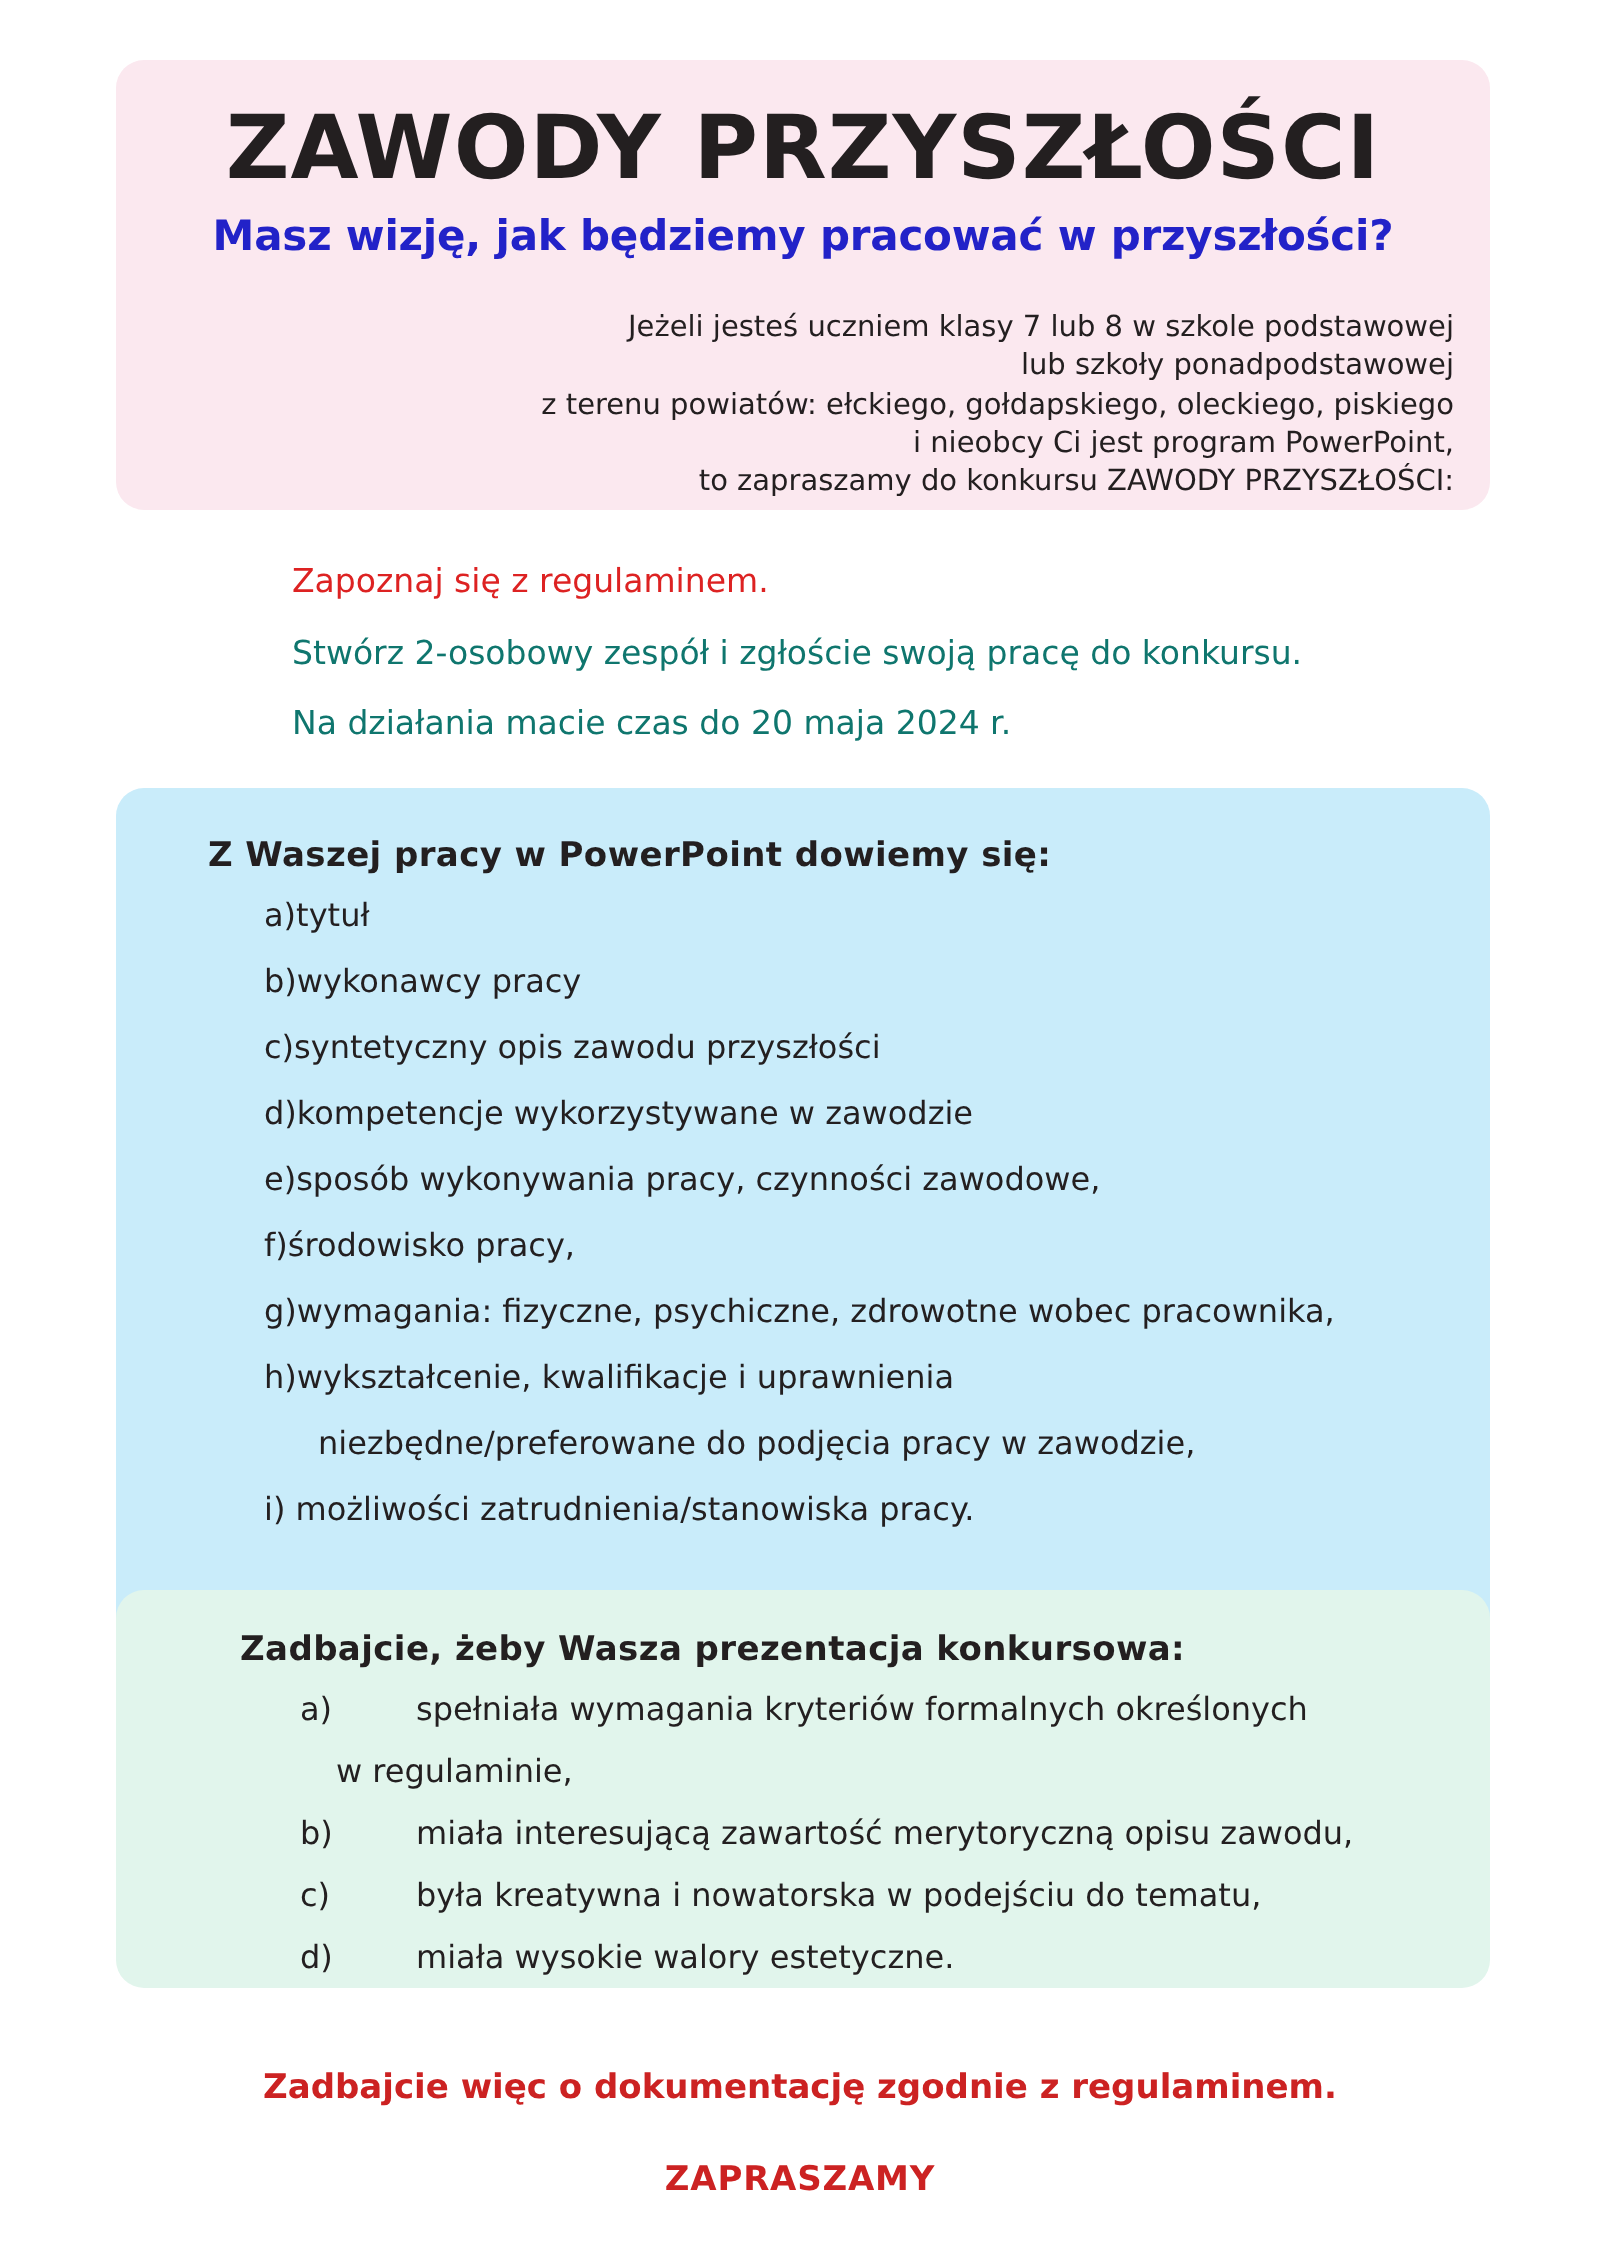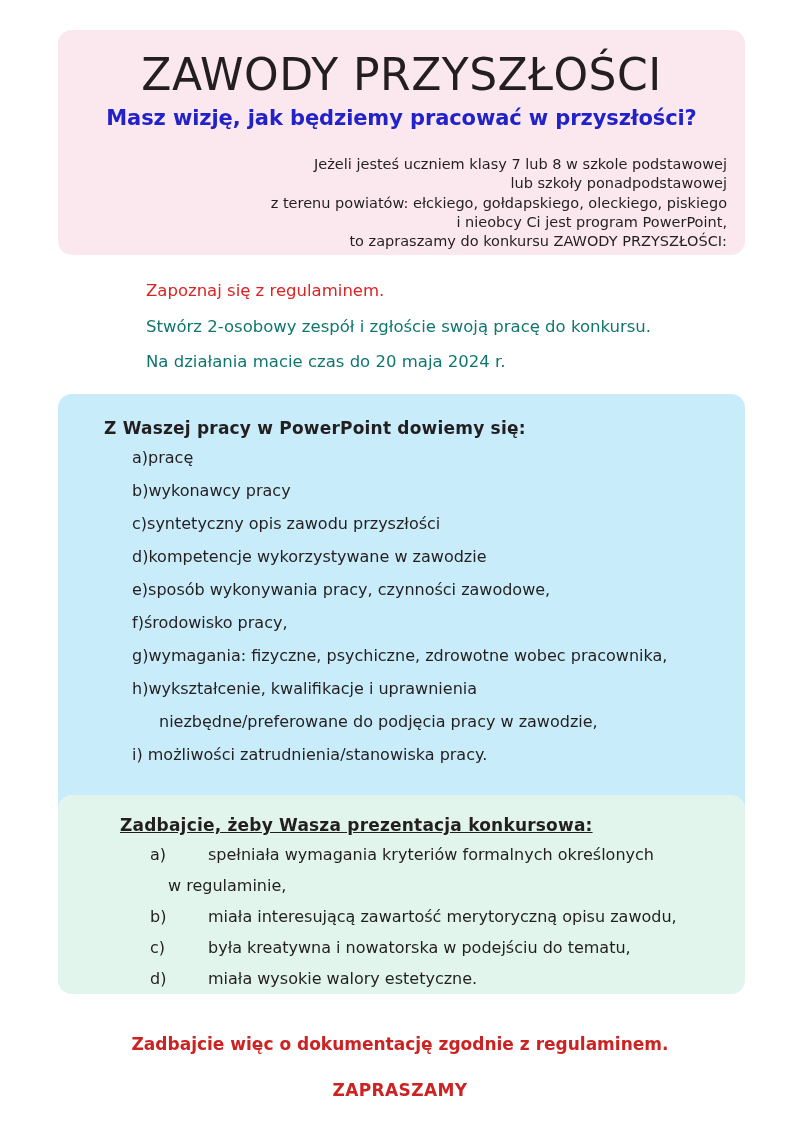--- a/index.html
+++ b/index.html
@@ -37,21 +37,21 @@
     width: 687px;
     height: 225px;
     background: #fbe8ef;
     padding: 10px 18px 0 18px;
   }
   .main-title {
     text-align: center;
     font-family: "DejaVu Sans", "Liberation Sans", sans-serif;
     font-size: 44px;
     line-height: 1.05;
-    font-weight: 400;
+    font-weight: 700;
     letter-spacing: 0.5px;
     color: #231f20;
     margin: 12px 0 4px 0;
     white-space: nowrap;
   }
   .subtitle {
     text-align: center;
     font-size: 21px;
     font-weight: 700;
     color: #2222c8;
@@ -122,21 +122,20 @@
   .panel-green {
     left: 58px;
     top: 795px;
     width: 687px;
     height: 199px;
     background: #e1f5ec;
     padding: 14px 20px 10px 62px;
   }
   .panel-green .panel-heading {
     margin: 6px 0 12px 0;
-    text-decoration: underline;
   }
   .green-list {
     list-style: none;
     margin: 0;
     padding: 0 0 0 30px;
   }
   .green-list li {
     font-size: 16px;
     line-height: 1.0;
     color: #231f20;
@@ -194,21 +193,21 @@
 
   <section class="freeblock">
     <div class="line accent-red">Zapoznaj się z regulaminem.</div>
     <div class="line">Stwórz 2-osobowy zespół i zgłoście swoją pracę do konkursu.</div>
     <div class="line">Na działania macie czas do 20 maja 2024 r.</div>
   </section>
 
   <section class="panel panel-blue">
     <h2 class="panel-heading">Z Waszej pracy w PowerPoint dowiemy się:</h2>
     <ul class="blue-list">
-      <li><span class="marker">a)</span><span>pracę</span></li>
+      <li><span class="marker">a)</span><span>tytuł</span></li>
       <li><span class="marker">b)</span><span>wykonawcy pracy</span></li>
       <li><span class="marker">c)</span><span>syntetyczny opis zawodu przyszłości</span></li>
       <li><span class="marker">d)</span><span>kompetencje wykorzystywane w zawodzie</span></li>
       <li><span class="marker">e)</span><span>sposób wykonywania pracy, czynności zawodowe,</span></li>
       <li><span class="marker">f)</span><span>środowisko pracy,</span></li>
       <li><span class="marker">g)</span><span>wymagania: fizyczne, psychiczne, zdrowotne wobec pracownika,</span></li>
       <li><span class="marker">h)</span><span>wykształcenie, kwalifikacje i uprawnienia</span></li>
       <li class="continuation"><span>niezbędne/preferowane do podjęcia pracy w zawodzie,</span></li>
       <li><span class="marker">i)</span><span> możliwości zatrudnienia/stanowiska pracy.</span></li>
     </ul>

